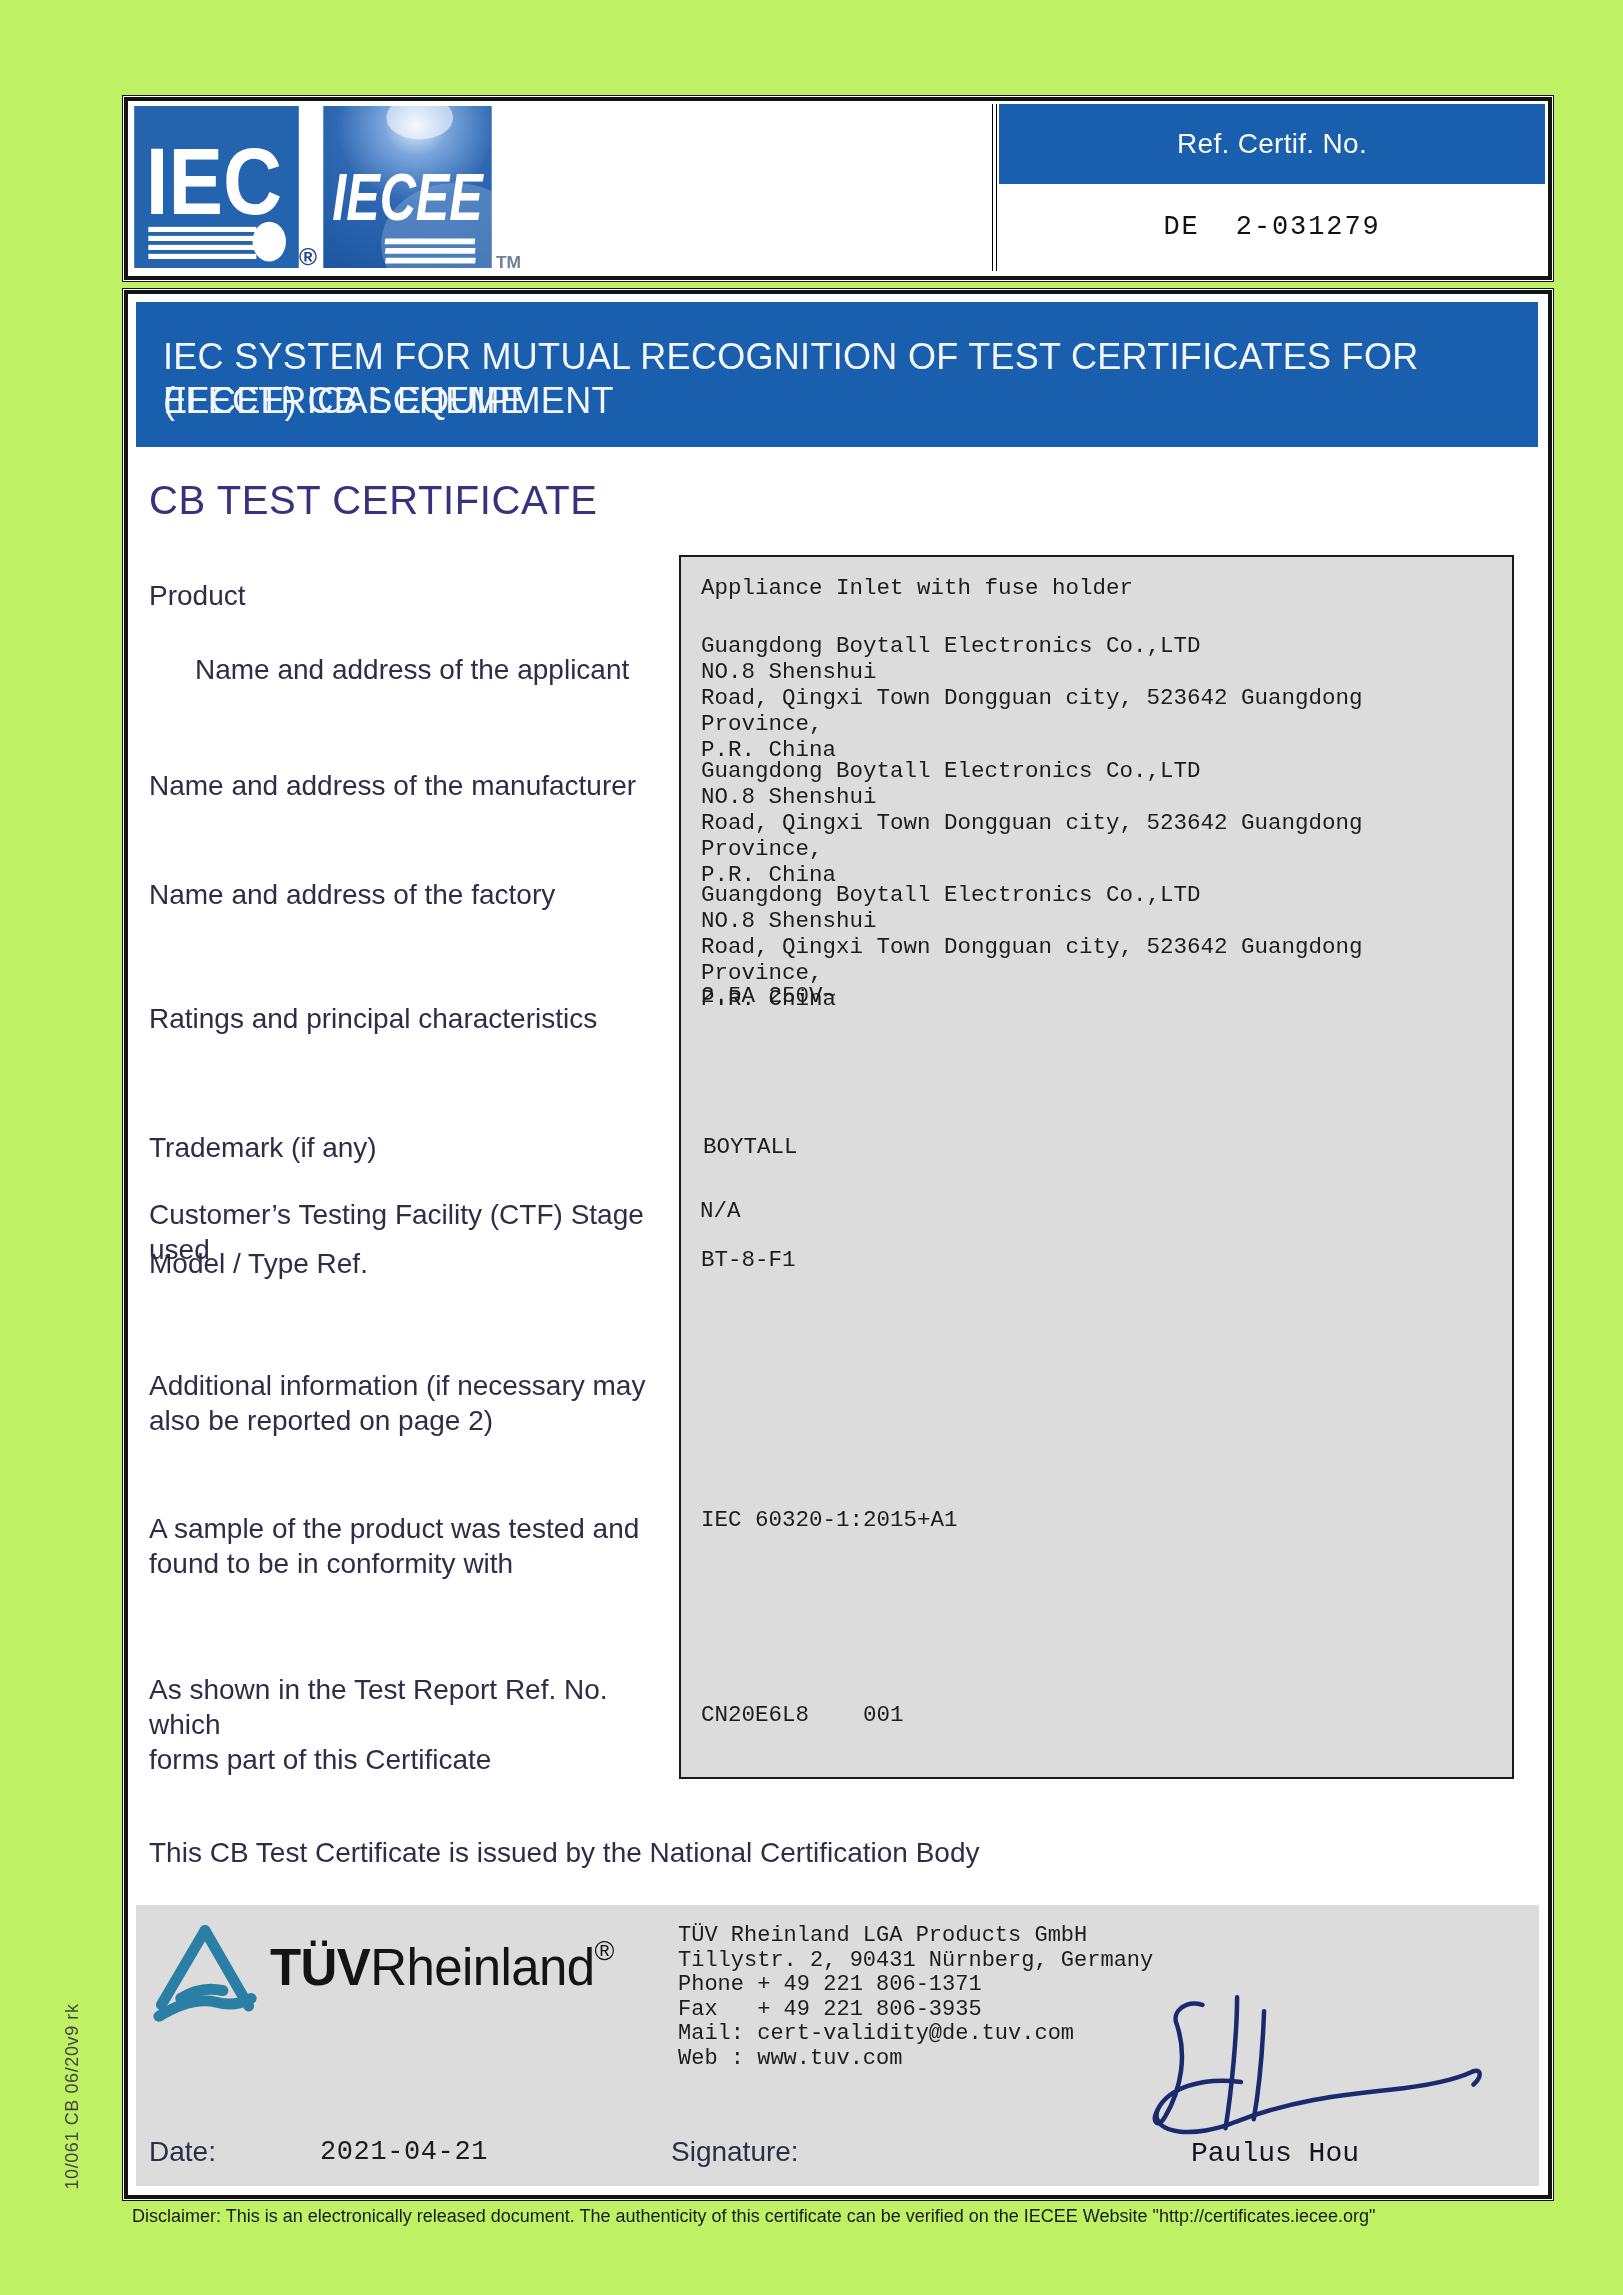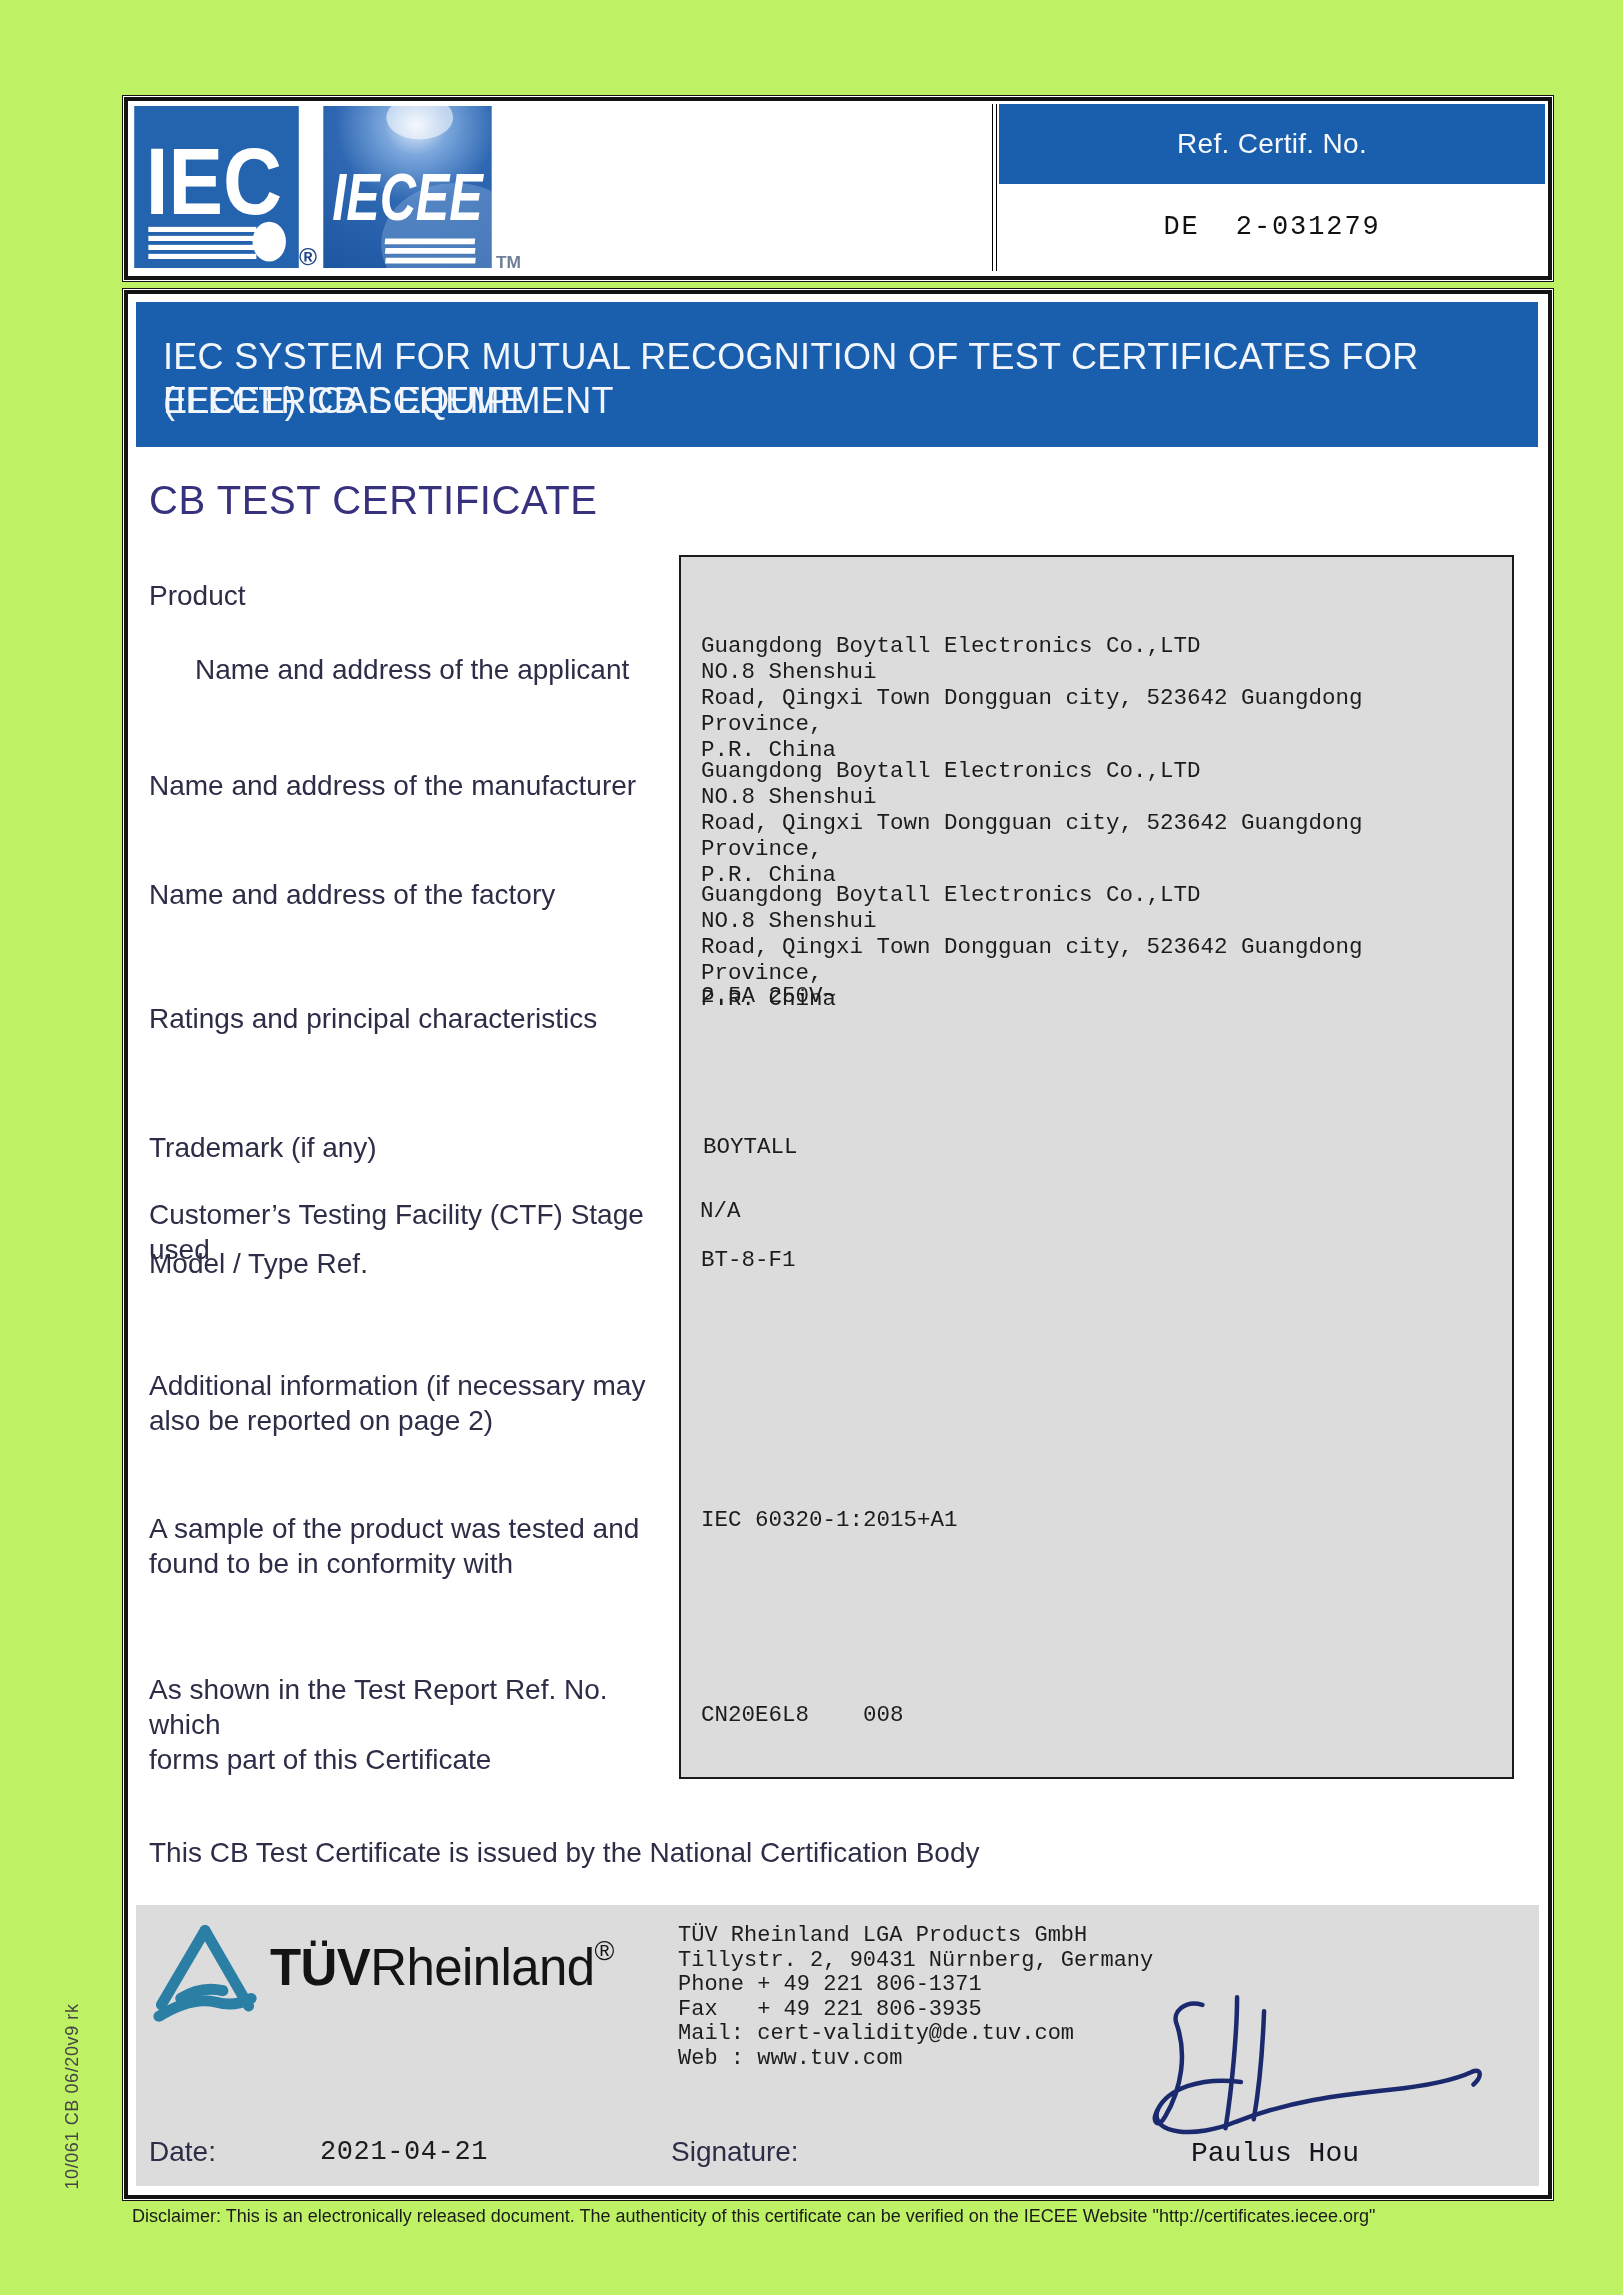--- a/index.html
+++ b/index.html
@@ -115,38 +115,39 @@
   <div class="abs flabel" style="left:149px; top:1130px; width:521px;">Trademark (if any)</div>
   <div class="abs flabel" style="left:149px; top:1197px; width:521px;">Customer’s Testing Facility (CTF) Stage used</div>
   <div class="abs flabel" style="left:149px; top:1246px; width:521px;">Model / Type Ref.</div>
   <div class="abs flabel" style="left:149px; top:1368px; width:521px;">Additional information (if necessary may
 also be reported on page 2)</div>
   <div class="abs flabel" style="left:149px; top:1511px; width:521px;">A sample of the product was tested and
 found to be in conformity with</div>
   <div class="abs flabel" style="left:149px; top:1672px; width:521px;">As shown in the Test Report Ref. No. which
 forms part of this Certificate</div>
 
+  <div class="abs mono fvalue" style="left:701px; top:575px;  width:792px;">Appliance Inlet with fuse holder</div>
   <div class="abs mono fvalue" style="left:701px; top:633px;  width:792px;">Guangdong Boytall Electronics Co.,LTD
 NO.8 Shenshui
 Road, Qingxi Town Dongguan city, 523642 Guangdong Province,
 P.R. China</div>
   <div class="abs mono fvalue" style="left:701px; top:758px; width:792px;">Guangdong Boytall Electronics Co.,LTD
 NO.8 Shenshui
 Road, Qingxi Town Dongguan city, 523642 Guangdong Province,
 P.R. China</div>
   <div class="abs mono fvalue" style="left:701px; top:882px; width:792px;">Guangdong Boytall Electronics Co.,LTD
 NO.8 Shenshui
 Road, Qingxi Town Dongguan city, 523642 Guangdong Province,
 P.R. China</div>
   <div class="abs mono fvalue" style="left:701px; top:983px; width:792px;">2.5A 250V~</div>
   <div class="abs mono fvalue" style="left:703px; top:1134px; width:792px;">BOYTALL</div>
   <div class="abs mono fvalue" style="left:700px; top:1198px; width:792px;">N/A</div>
   <div class="abs mono fvalue" style="left:701px; top:1247px; width:792px;">BT-8-F1</div>
   <div class="abs mono fvalue" style="left:701px; top:1507px; width:792px;">IEC 60320-1:2015+A1</div>
-  <div class="abs mono fvalue" style="left:701px; top:1702px; width:792px;">CN20E6L8    008</div>
+  <div class="abs mono fvalue" style="left:701px; top:1702px; width:792px;">CN20E6L8    001</div>
 
   <div class="abs flabel" style="left:149px; top:1835px; width:1094px;">This CB Test Certificate is issued by the National Certification Body</div>
 
   <div class="abs tuvbox" style="left:136px; top:1905px; width:1403px; height:281px;"></div>
 
   <div class="abs" style="left:152px; top:1924px; width:106px; height:100px;">
     <svg width="106" height="100" viewBox="0 0 164 156">
       <g fill="none" stroke="#2b7fa5" stroke-width="17" stroke-linecap="round" stroke-linejoin="round">
         <path d="M82 10 L150 128"></path>
         <path d="M82 10 L14 126"></path>

